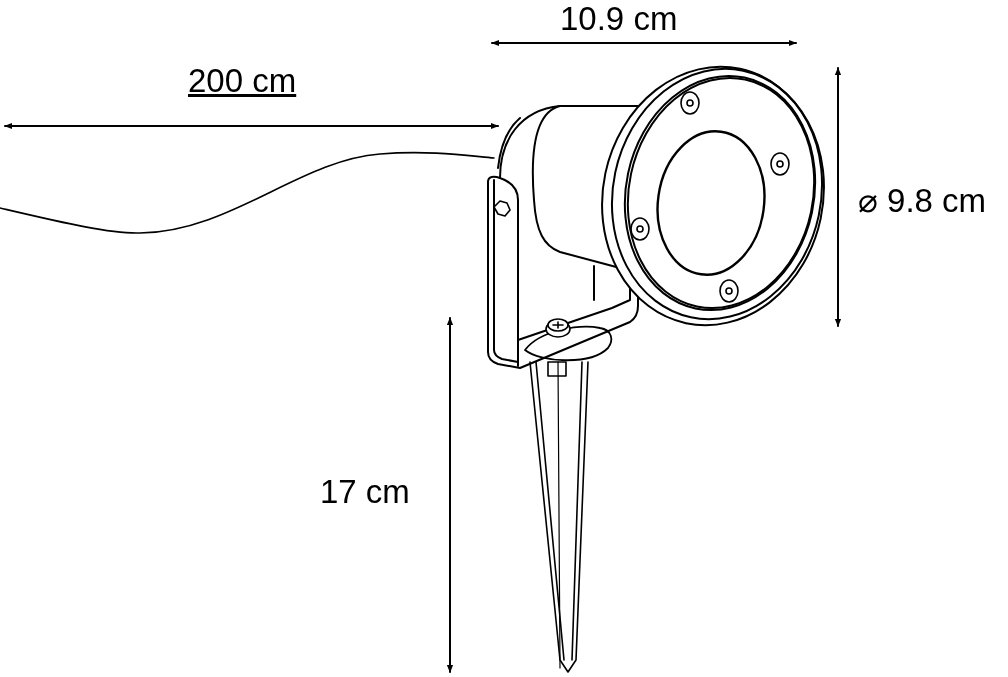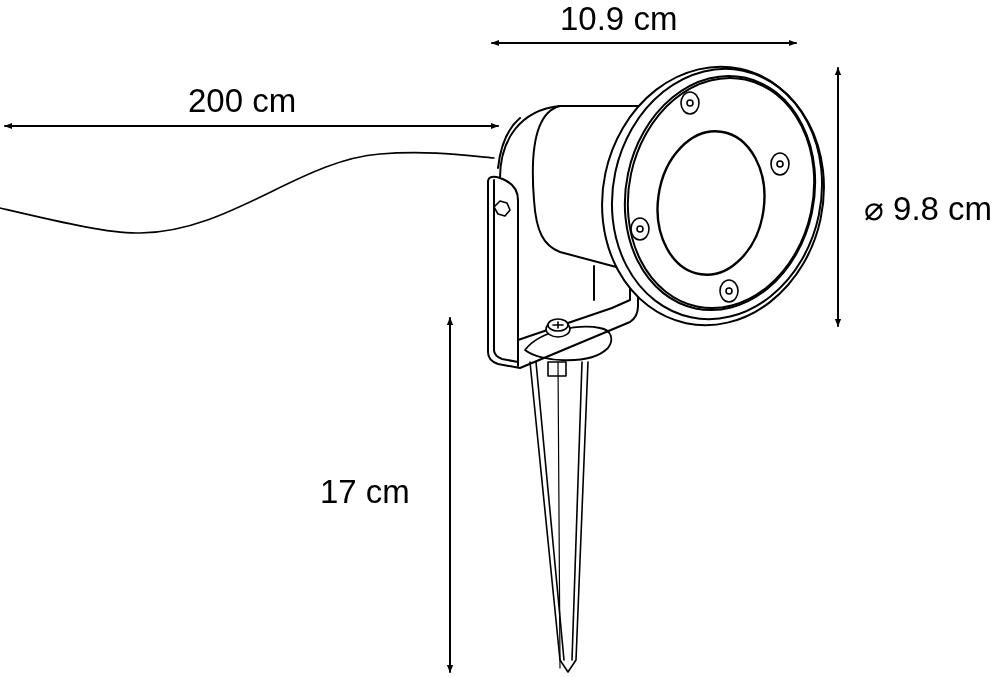--- a/index.html
+++ b/index.html
@@ -1,21 +1,21 @@
 <!DOCTYPE html>
 <html><head>
 <meta charset="utf-8">
 <style>
   html, body { margin: 0; padding: 0; background: #ffffff; }
   body { width: 1008px; height: 677px; position: relative; overflow: hidden; font-family: "Liberation Sans", sans-serif; }
   #diagram { position: absolute; left: 0; top: 0; width: 1008px; height: 677px; }
   .label { position: absolute; color: #000; font-family: "Liberation Sans", sans-serif; font-size: 33px; white-space: nowrap; line-height: 1; text-align: right; }
   #lbl-width { left: 560px; top: 2px; }
-  #lbl-cable { left: 188px; top: 84px; }
-  #lbl-diam { left: 858px; top: 192px; margin-left: 6px; }
+  #lbl-cable { left: 188px; top: 64px; text-decoration: underline; }
+  #lbl-diam { left: 858px; top: 184px; }
   #lbl-spike { left: 320px; top: 475px; }
 </style>
 </head>
 <body>
 
 <svg id="diagram" viewBox="0 0 1008 677" xmlns="http://www.w3.org/2000/svg" fill="none" stroke="#000" stroke-linecap="round" stroke-linejoin="round">
   <defs>
     <marker id="arr" viewBox="0 0 10 10" refX="9" refY="5" markerWidth="8" markerHeight="8" orient="auto-start-reverse" markerUnits="userSpaceOnUse">
       <path d="M0,1 L10,5 L0,9 z" fill="#000" stroke="none"></path>
     </marker>

